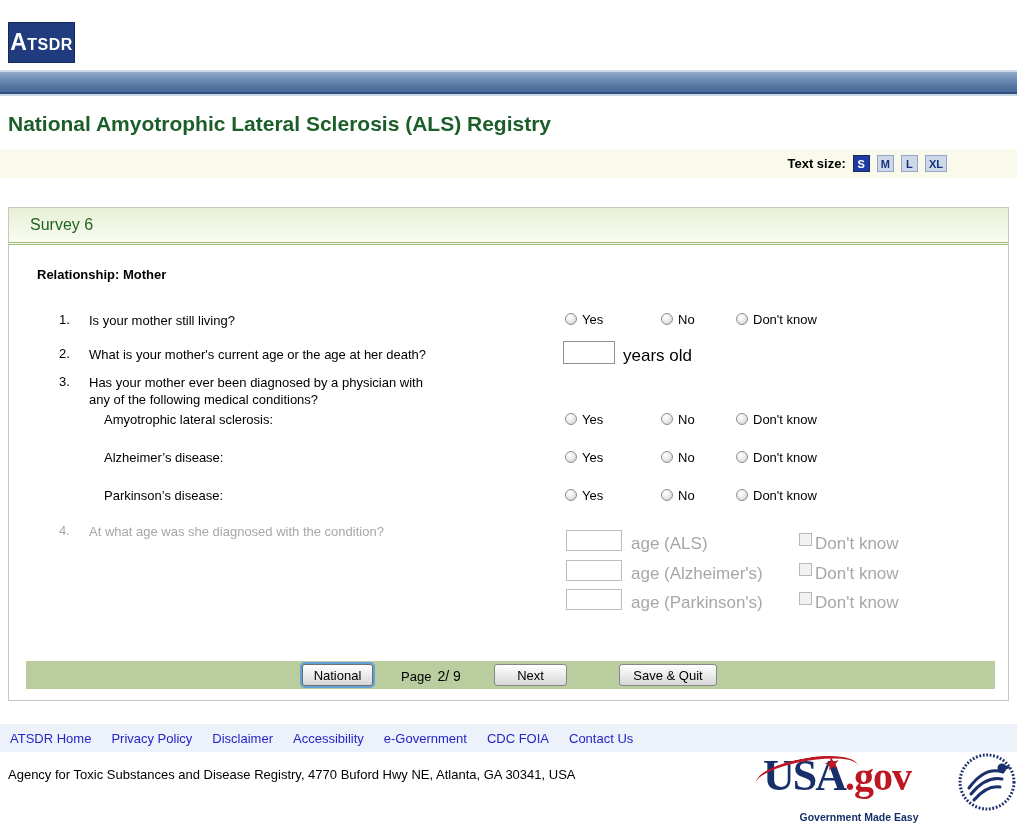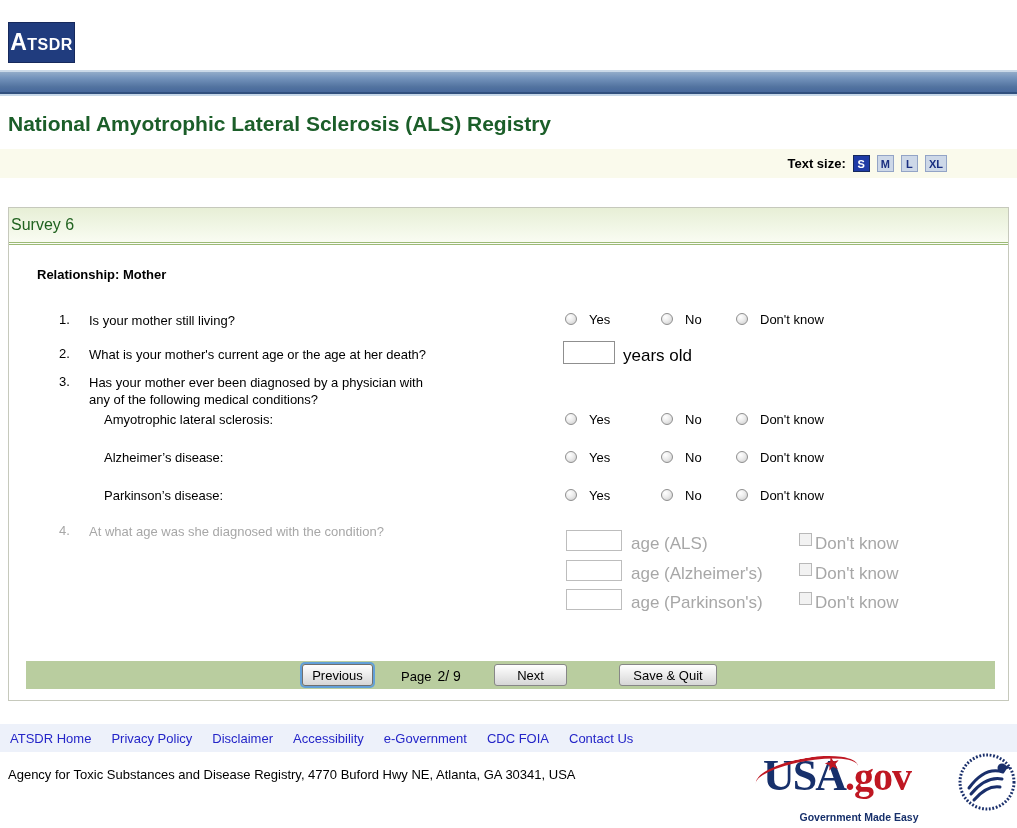--- a/index.html
+++ b/index.html
@@ -26,33 +26,33 @@
                 justify-content:flex-end;gap:7px;padding-right:70px}
   .ts-label{font-size:13px;font-weight:bold}
   .ts-btn{min-width:17px;height:17px;padding:0 3px;font-family:inherit;font-size:11px;font-weight:bold;
           border:1px solid #93a4c6;background:#cdd8e8;color:#1a2f80;display:flex;align-items:center;
           justify-content:center;cursor:pointer}
   .ts-btn.active{background:#1f3ba6;color:#fff;border-color:#16295c}
 
   
   .survey-panel{position:relative;margin:29px 8px 0;height:494px;border:1px solid #c6c9bc;background:#fff}
   .survey-header{height:34px;background:linear-gradient(to bottom,#e7efd6,#f9fcf2);
-                 display:flex;align-items:center;padding-left:2px}
+                 display:flex;align-items:center;padding-left:21px}
   .survey-title{font-size:16px;color:#20621f}
   .double-line{height:3px;border-top:1px solid #9cba76;border-bottom:1px solid #9cba76;background:#fbfdf8}
 
   .relationship{position:absolute;left:28px;top:59px;font-size:13px;font-weight:bold}
 
   .qnum{position:absolute;left:50px;width:26px;font-size:13px}
   .qtext{position:absolute;left:80px;font-size:13px;line-height:17px}
   .cond-label{position:absolute;left:95px;font-size:13px}
   .gray{color:#a7a7a7}
 
   .radio-row{position:absolute;left:556px;display:flex;font-size:13px;height:16px;align-items:center}
-  .r-opt{display:flex;align-items:center;gap:12px}
+  .r-opt{display:flex;align-items:center;gap:5px}
   .r-opt.w1{width:96px}.r-opt.w2{width:75px}
   .radio{width:12px;height:12px;border-radius:50%;border:1px solid #8f8f8f;flex:none;cursor:pointer;
          background:radial-gradient(circle at 35% 30%,#fff 0%,#ececec 45%,#c9c9c9 100%)}
 
   .tinput{position:absolute;width:52px;height:23px;border:1px solid #8f8f8f;background:#fff;
           font-size:13px;font-family:inherit;padding:0 3px}
   .tinput.dis{width:56px;height:21px;border:1px solid #bdbdbd}
   .inline-label{position:absolute;font-size:17px}
   .checkbox{position:absolute;width:13px;height:13px;border:1px solid #b8b8b8;background:#f2f2f2}
 
@@ -200,21 +200,21 @@
   <span class="inline-label gray" style="left:622px;top:356px">age (Alzheimer's)</span>
   <span class="checkbox" style="left:790px;top:355px"></span>
   <span class="inline-label gray" style="left:806px;top:356px">Don't know</span>
 
   <input class="tinput dis" style="left: 557px; top: 381px;" disabled="">
   <span class="inline-label gray" style="left:622px;top:385px">age (Parkinson's)</span>
   <span class="checkbox" style="left:790px;top:384px"></span>
   <span class="inline-label gray" style="left:806px;top:385px">Don't know</span>
 
   <div class="navbar">
-    <button class="btn btn-prev">Previous</button>
+    <button class="btn btn-prev">National</button>
     <span class="page-ind"><span>Page</span><span class="pv">2/ 9</span></span>
     <button class="btn btn-next">Next</button>
     <button class="btn btn-save">Save &amp; Quit</button>
   </div>
 </div>
 
 <div class="footer-links">
   <a>ATSDR Home</a>
   <a>Privacy Policy</a>
   <a>Disclaimer</a>

